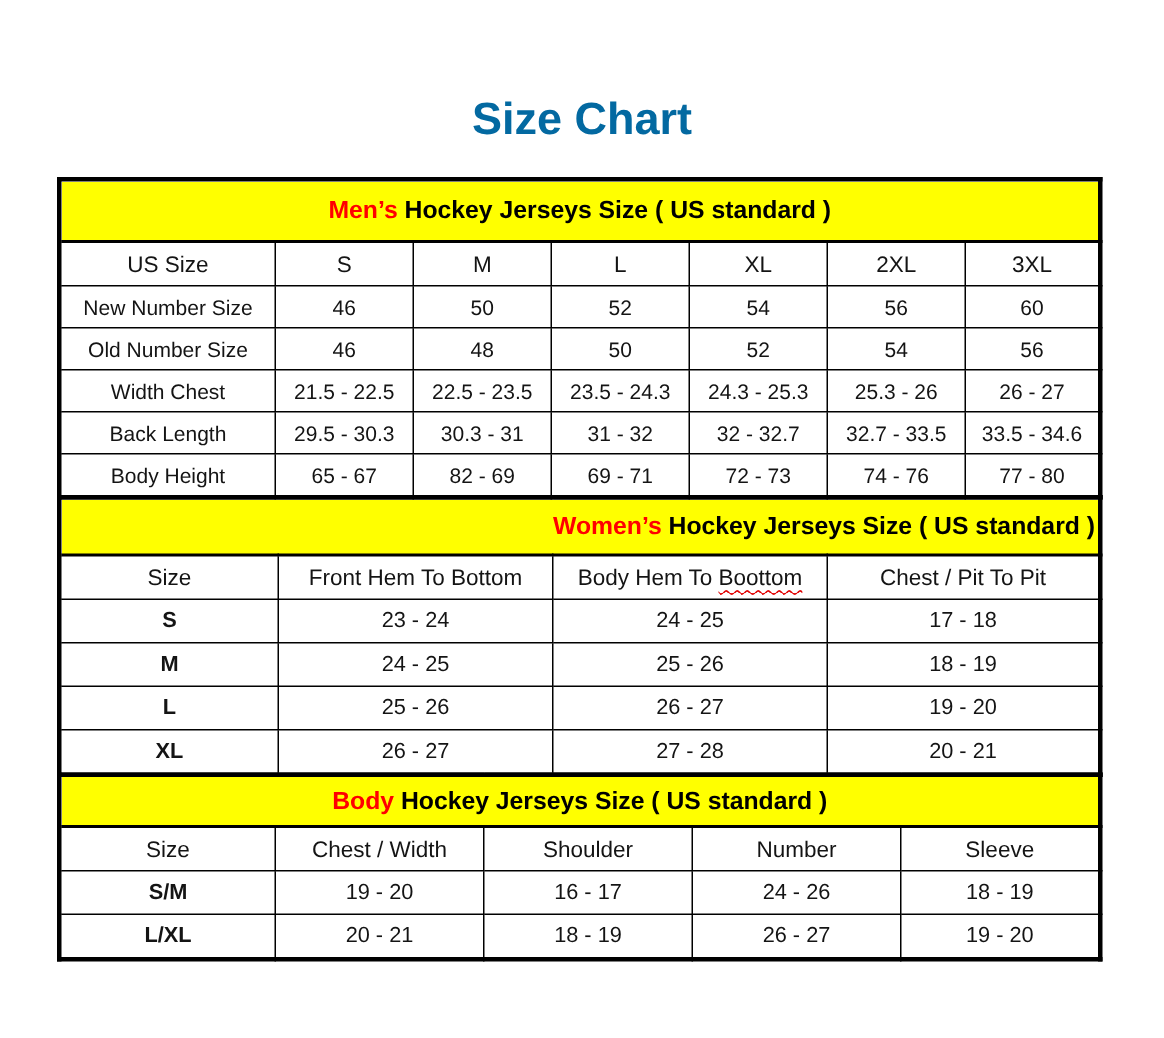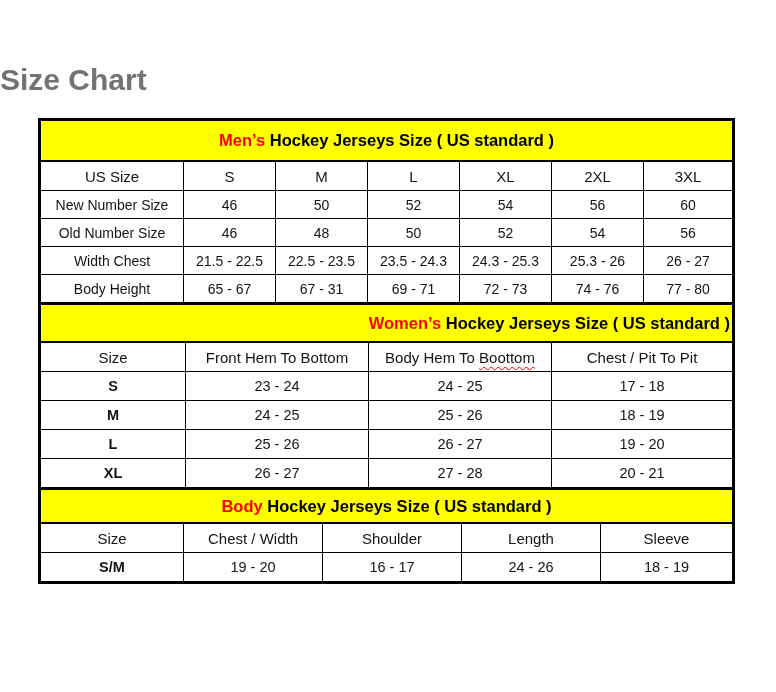--- a/index.html
+++ b/index.html
@@ -2,22 +2,22 @@
 <html><head>
 <meta charset="utf-8">
 <style>
   html,body { margin:0; padding:0; background:#ffffff; }
   .page {
     width:776px; height:692px; background:#ffffff; overflow:hidden;
     font-family:"Liberation Sans","DejaVu Sans",sans-serif;
   }
   .page-title {
     margin:0; padding:63px 0 21px 0;
-    text-align:left; font-size:30px; line-height:34px;
-    font-weight:bold; color:#737373; letter-spacing:0px;
+    text-align:center; font-size:30px; line-height:34px;
+    font-weight:bold; color:#0369a1; letter-spacing:0px;
   }
   table.size-table {
     border-collapse:collapse; table-layout:fixed;
     margin-left:38px; width:694px;
     border:3px solid #000000;
   }
   table.size-table + table.size-table { margin-top:-3px; }
   table.size-table td {
     border:1.5px solid #000000;
     text-align:center; vertical-align:middle;
@@ -96,23 +96,32 @@
     <tr class="data-row">
       <td>Width Chest</td>
       <td>21.5 - 22.5</td>
       <td>22.5 - 23.5</td>
       <td>23.5 - 24.3</td>
       <td>24.3 - 25.3</td>
       <td>25.3 - 26</td>
       <td>26 - 27</td>
     </tr>
     <tr class="data-row">
+      <td>Back Length</td>
+      <td>29.5 - 30.3</td>
+      <td>30.3 - 31</td>
+      <td>31 - 32</td>
+      <td>32 - 32.7</td>
+      <td>32.7 - 33.5</td>
+      <td>33.5 - 34.6</td>
+    </tr>
+    <tr class="data-row">
       <td>Body Height</td>
       <td>65 - 67</td>
-      <td>67 - 31</td>
+      <td>82 - 69</td>
       <td>69 - 71</td>
       <td>72 - 73</td>
       <td>74 - 76</td>
       <td>77 - 80</td>
     </tr>
   </tbody>
     </table>
 
   <table class="size-table womens">
     <colgroup>
@@ -167,26 +176,33 @@
         <col style="width:133px">
     </colgroup>
     <tbody>
         <tr class="band-row">
       <td colspan="5"><span class="band-highlight">Body</span><span> Hockey Jerseys Size ( US standard )</span></td>
     </tr>
     <tr class="head-row">
       <td>Size</td>
       <td>Chest / Width</td>
       <td>Shoulder</td>
-      <td>Length</td>
+      <td>Number</td>
       <td>Sleeve</td>
     </tr>
     <tr class="data-row">
       <td class="label-bold">S/M</td>
       <td>19 - 20</td>
       <td>16 - 17</td>
       <td>24 - 26</td>
       <td>18 - 19</td>
     </tr>
+    <tr class="data-row">
+      <td class="label-bold">L/XL</td>
+      <td>20 - 21</td>
+      <td>18 - 19</td>
+      <td>26 - 27</td>
+      <td>19 - 20</td>
+    </tr>
   </tbody>
     </table>
 
 </div>
 
 </body></html>

